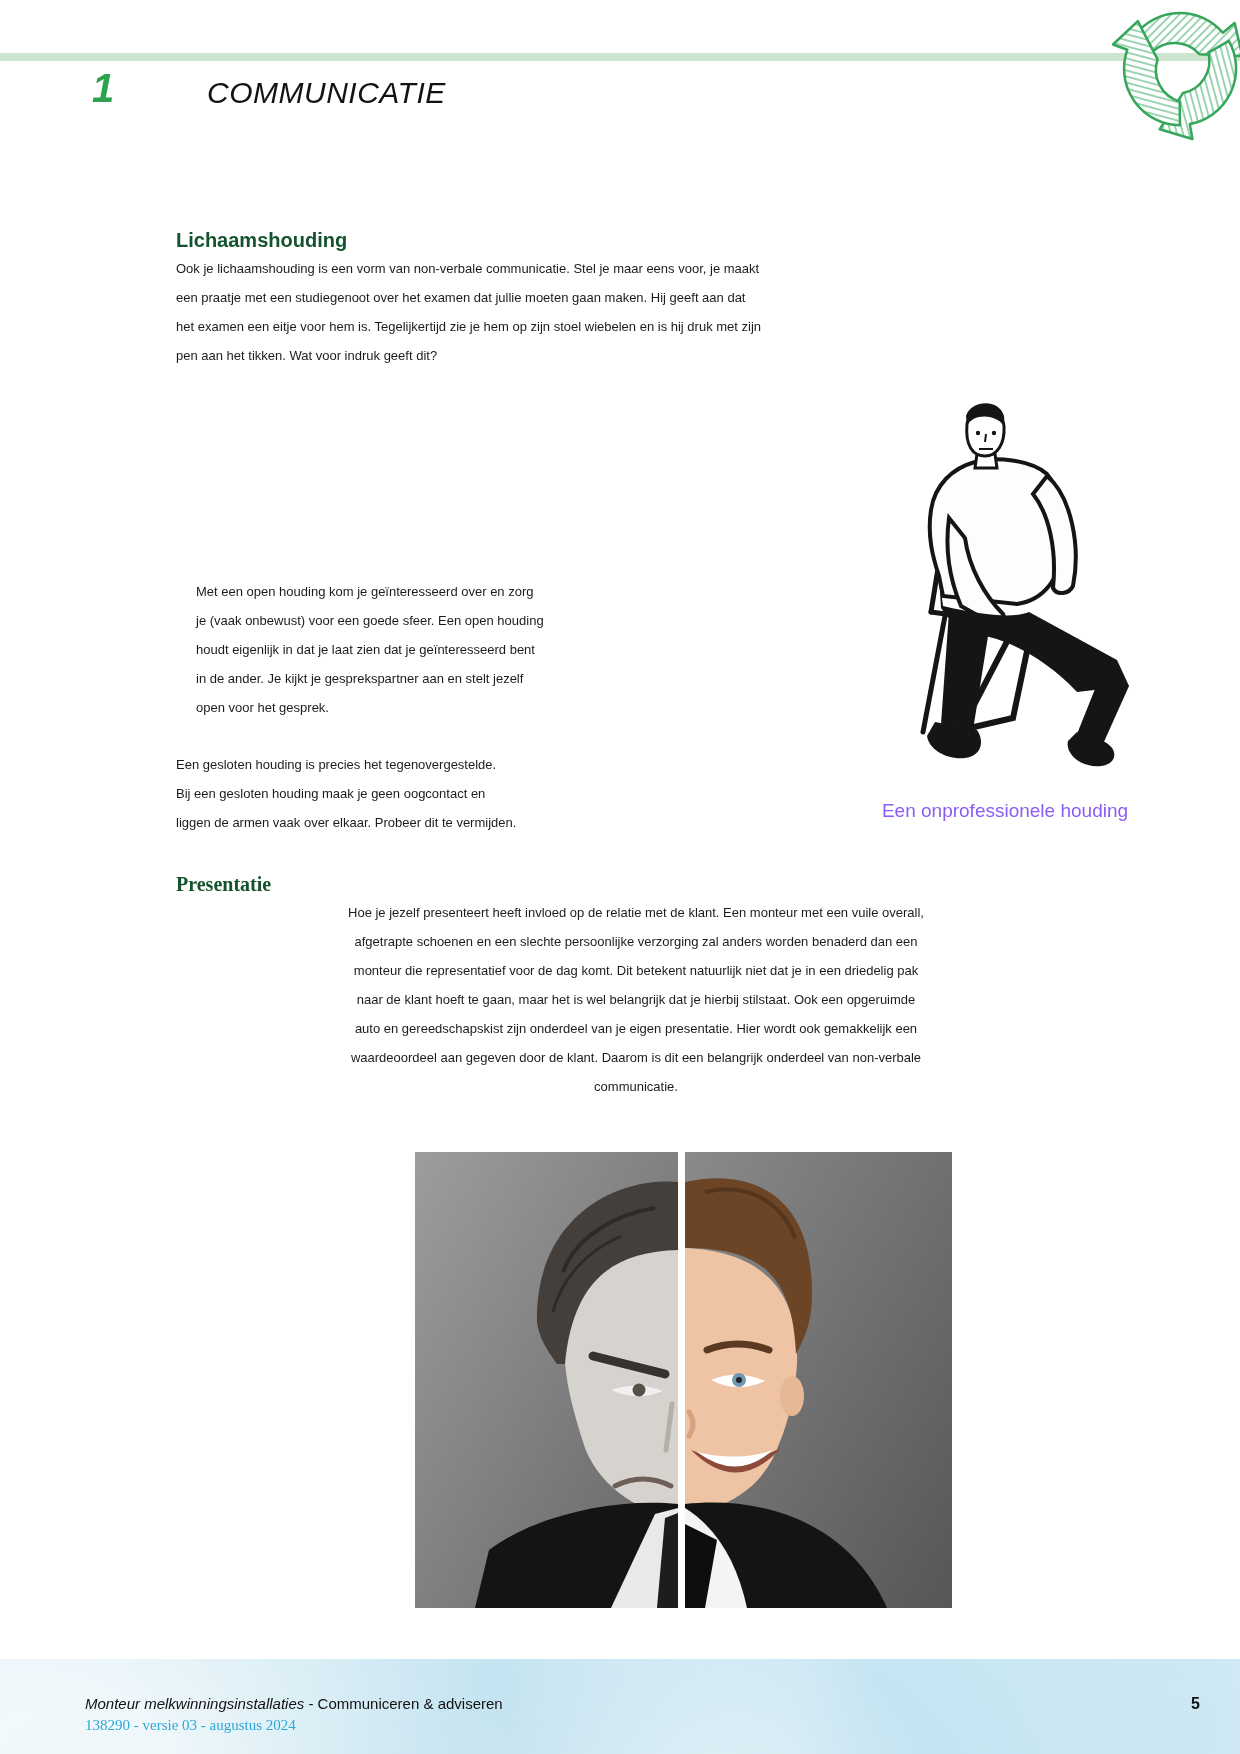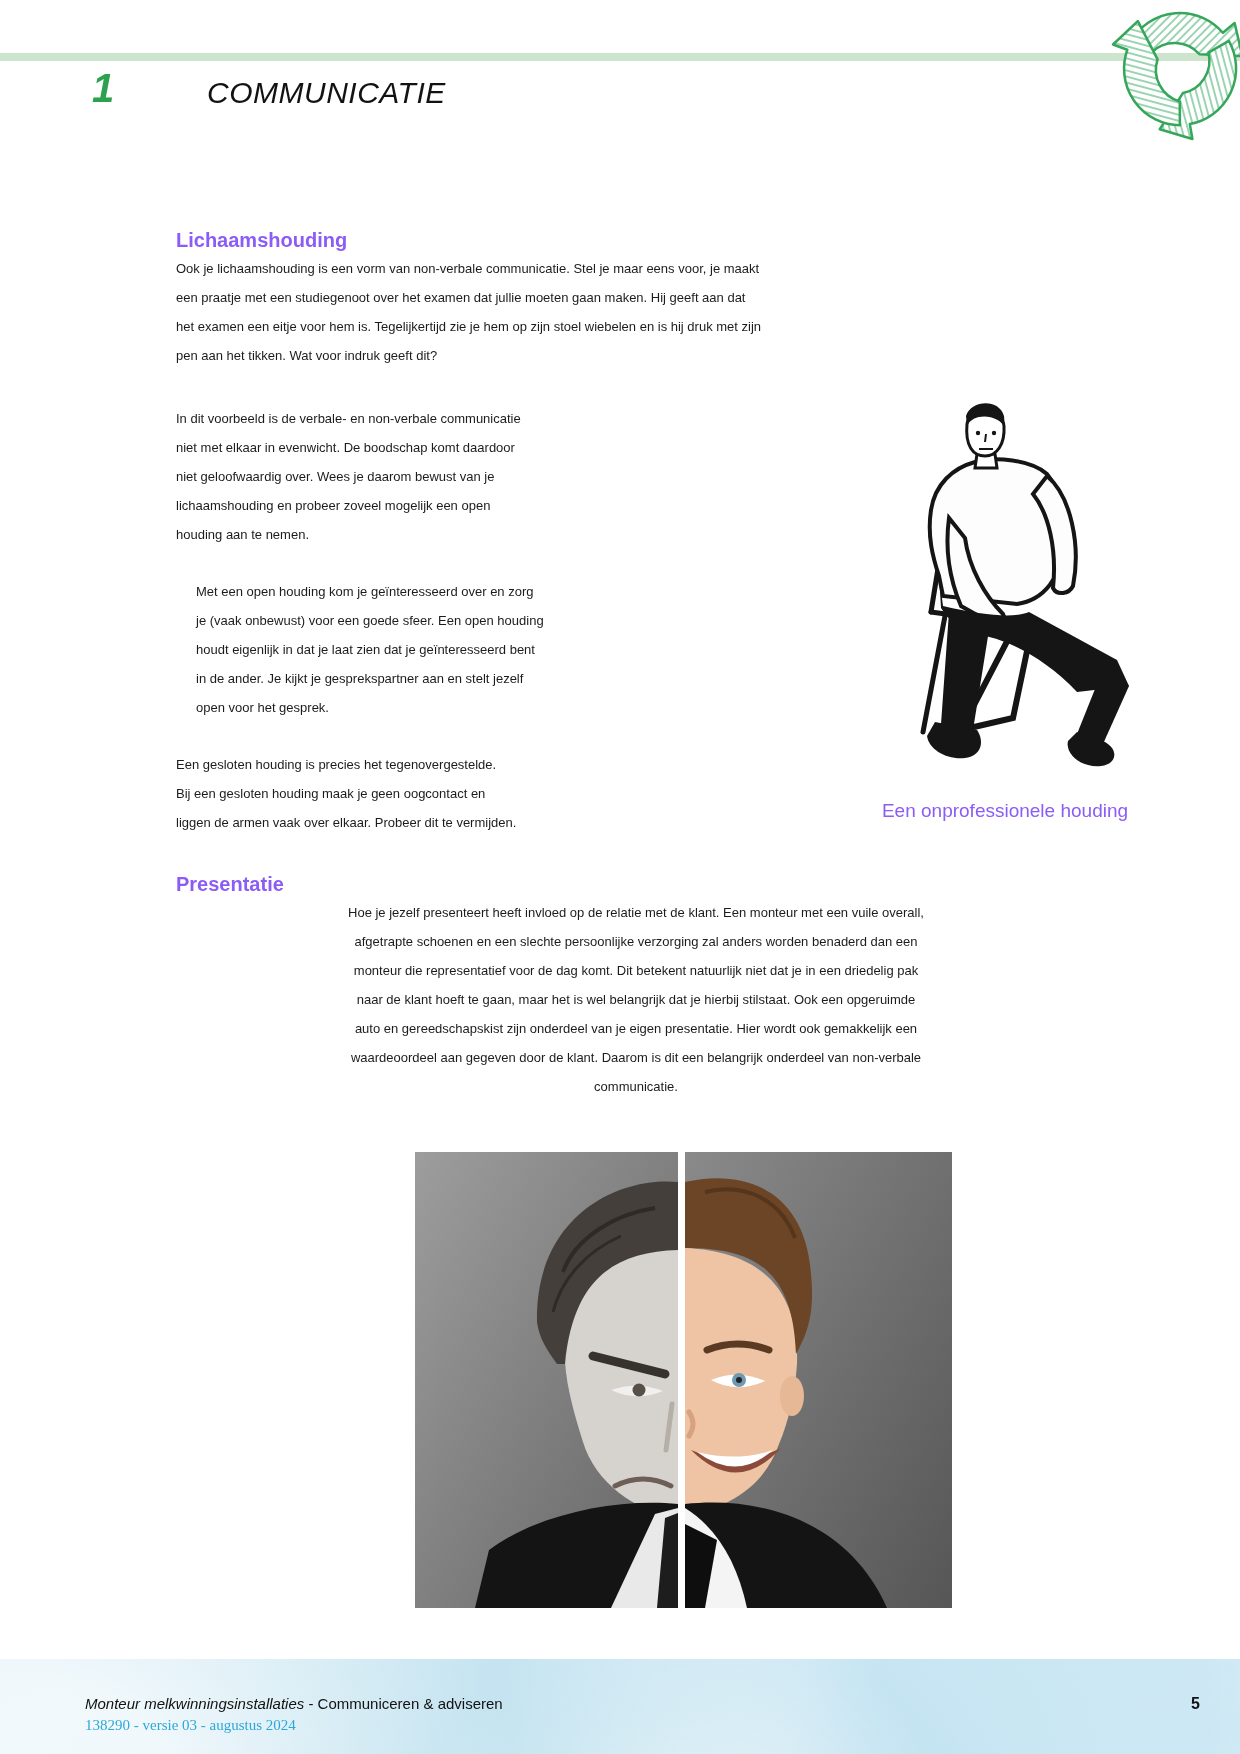--- a/index.html
+++ b/index.html
@@ -11,21 +11,21 @@
   .recycle{position:absolute;top:-14px;right:-38px;width:196px;height:156px;}
   .chapter-num{
     position:absolute;left:92px;top:68px;font-size:40px;font-weight:700;
     font-style:italic;color:#2CA24E;line-height:1;
   }
   .page-title{
     position:absolute;left:207px;top:78px;font-size:30px;font-weight:400;
     font-style:italic;color:#121212;letter-spacing:.5px;line-height:1;
   }
   .h2{
-    position:absolute;left:176px;font-size:20px;font-weight:700;color:#8b5cf6;line-height:27px;
+    position:absolute;left:176px;font-size:20px;font-weight:700;color:#14532d;line-height:27px;
   }
   .para{
     position:absolute;left:176px;font-size:13px;line-height:29px;color:#1c1c1c;
     white-space:pre-line;
   }
   .p-wide{width:920px;}
   .p-narrow{width:620px;}
   .fig-posture{position:absolute;left:865px;top:398px;width:280px;height:380px;}
   .fig-caption{
     position:absolute;left:790px;top:800px;width:430px;text-align:center;
@@ -70,25 +70,20 @@
   </svg>
 
   <div class="chapter-num">1</div>
   <div class="page-title">COMMUNICATIE</div>
 
   <div class="h2" style="top:227px;">Lichaamshouding</div>
   <div class="para p-wide" style="top:254px;">Ook je lichaamshouding is een vorm van non-verbale communicatie. Stel je maar eens voor, je maakt
 een praatje met een studiegenoot over het examen dat jullie moeten gaan maken. Hij geeft aan dat
 het examen een eitje voor hem is. Tegelijkertijd zie je hem op zijn stoel wiebelen en is hij druk met zijn
 pen aan het tikken. Wat voor indruk geeft dit?</div>
-  <div class="para p-narrow" style="top:404px;">In dit voorbeeld is de verbale- en non-verbale communicatie
-niet met elkaar in evenwicht. De boodschap komt daardoor
-niet geloofwaardig over. Wees je daarom bewust van je
-lichaamshouding en probeer zoveel mogelijk een open
-houding aan te nemen.</div>
   <div class="para p-narrow" style="top:577px;margin-left:20px;">Met een open houding kom je geïnteresseerd over en zorg
 je (vaak onbewust) voor een goede sfeer. Een open houding
 houdt eigenlijk in dat je laat zien dat je geïnteresseerd bent
 in de ander. Je kijkt je gesprekspartner aan en stelt jezelf
 open voor het gesprek.</div>
   <div class="para p-narrow" style="top:750px;">Een gesloten houding is precies het tegenovergestelde.
 Bij een gesloten houding maak je geen oogcontact en
 liggen de armen vaak over elkaar. Probeer dit te vermijden.</div>
 
   <svg class="fig-posture" viewBox="0 0 280 380" aria-hidden="true">
@@ -116,21 +111,21 @@
     <path d="M240 266 L264 288 L238 346 L212 336 Z" fill="#151515"></path>
 
     <path d="M84 214 C96 224 112 230 124 232 L108 332 L76 326 Z" fill="#151515"></path>
 
     <path d="M70 324 L112 332 C120 344 116 358 100 360 C82 362 64 352 62 338 Z" fill="#151515"></path>
     <path d="M212 334 L240 344 C254 352 252 366 236 368 C216 370 200 356 203 343 Z" fill="#151515"></path>
   </svg>
 
   <div class="fig-caption">Een onprofessionele houding</div>
 
-  <div class="h2" style="top:871px;">Presentatie</div>
+  <div class="h2" style="top:871px;font-family:Liberation Serif, serif;">Presentatie</div>
   <div class="para p-wide" style="top:898px;text-align:center;">Hoe je jezelf presenteert heeft invloed op de relatie met de klant. Een monteur met een vuile overall,
 afgetrapte schoenen en een slechte persoonlijke verzorging zal anders worden benaderd dan een
 monteur die representatief voor de dag komt. Dit betekent natuurlijk niet dat je in een driedelig pak
 naar de klant hoeft te gaan, maar het is wel belangrijk dat je hierbij stilstaat. Ook een opgeruimde
 auto en gereedschapskist zijn onderdeel van je eigen presentatie. Hier wordt ook gemakkelijk een
 waardeoordeel aan gegeven door de klant. Daarom is dit een belangrijk onderdeel van non-verbale
 communicatie.</div>
 
   <svg class="fig-photo" viewBox="0 0 537 456" aria-hidden="true">
     <defs>

